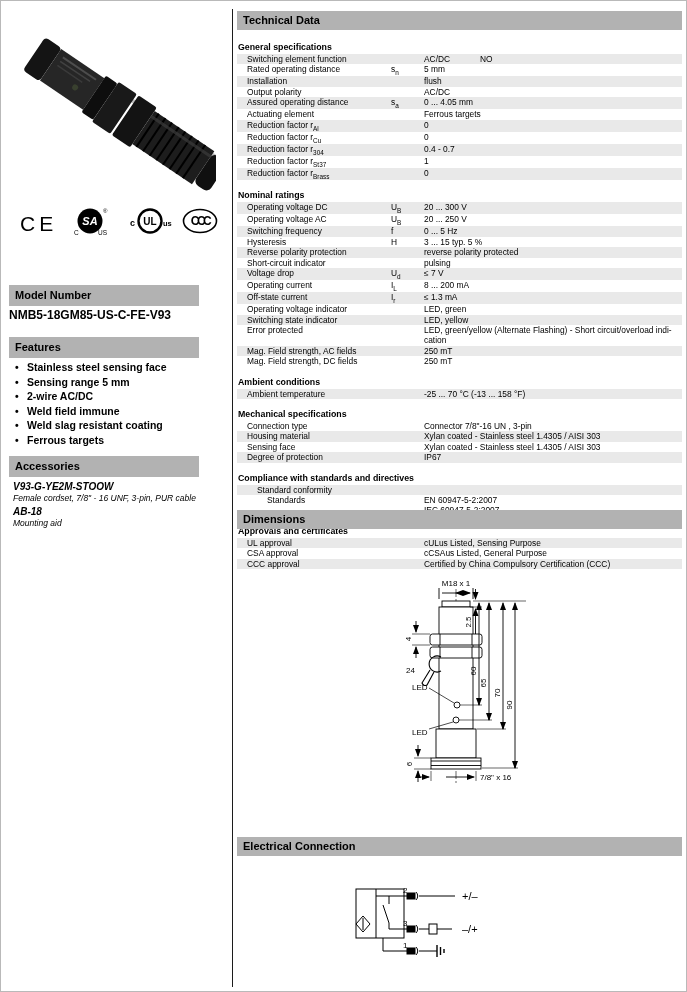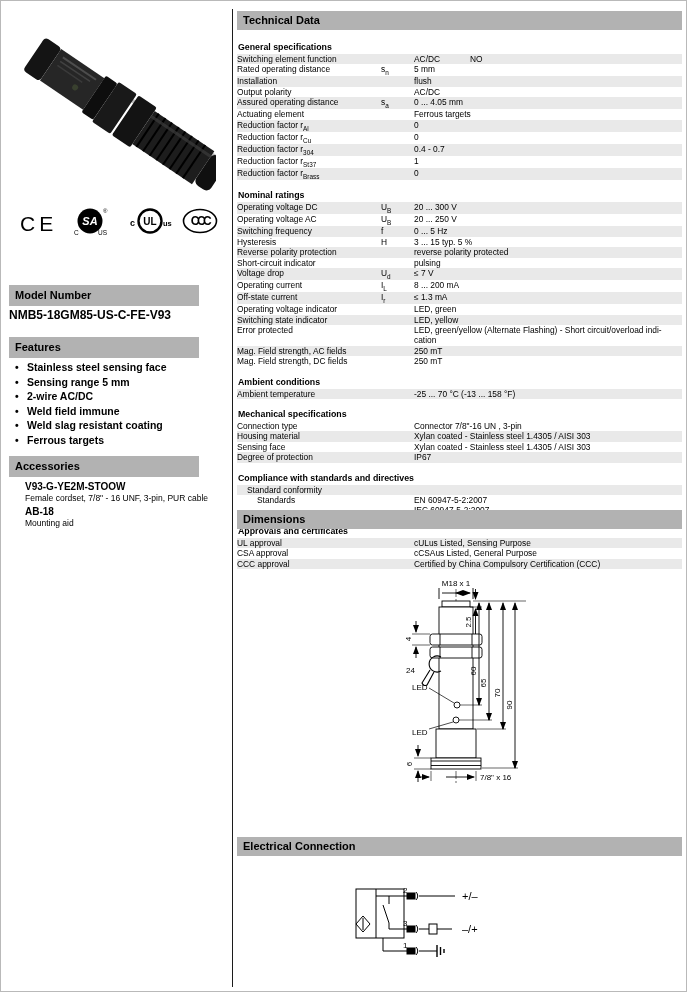--- a/index.html
+++ b/index.html
@@ -8,27 +8,27 @@
   .vdivider{position:absolute;left:231px;top:8px;width:1px;height:978px;background:#1c1c1c;}
   
   .bar{position:absolute;background:#b2b2b2;font-weight:bold;font-size:11px;line-height:19px;padding-left:6px;box-sizing:border-box;}
   .bar.left{left:8px;width:190px;height:21px;line-height:21px;}
   .bar.right{left:236px;width:445px;height:19px;}
   
   .model-value{position:absolute;left:8px;top:307px;font-weight:bold;font-size:12px;}
   .features-list{position:absolute;left:8px;top:359px;width:214px;margin:0;padding:0;list-style:none;}
   .features-list li{display:flex;font-weight:bold;font-size:10.5px;line-height:14.6px;}
   .features-list .blt{width:18px;padding-left:6px;box-sizing:border-box;}
-  .acc-list{position:absolute;left:24px;top:477px;width:214px;}
+  .acc-list{position:absolute;left:12px;top:477px;width:214px;font-style:italic;}
   .acc-name{font-weight:bold;font-size:10px;line-height:12px;margin-top:3px;}
   .acc-desc{font-size:8.5px;line-height:10px;}
   
   .tech-table{position:absolute;left:236px;top:31px;width:445px;}
   .tsec{font-weight:bold;font-size:8.8px;line-height:13px;margin-top:9px;padding-left:1px;}
-  .trow{display:grid;grid-template-columns:144px 33px 1fr;padding-left:0;font-size:8.4px;line-height:10.4px;}
+  .trow{display:grid;grid-template-columns:144px 33px 1fr;padding-left:10px;font-size:8.4px;line-height:10.4px;}
   .trow.shade{background:#e9e9e9;}
   .trow.ind1 .tlabel{padding-left:10px;}
   .trow.ind2 .tlabel{padding-left:20px;}
   .trow sub{font-size:6.4px;line-height:1;}
   .tval{white-space:nowrap;}
   .tval2{margin-left:30px;}
   .vline2{white-space:nowrap;}
   
   svg{position:absolute;}
   svg text{font-family:"Liberation Sans","DejaVu Sans",sans-serif;}

